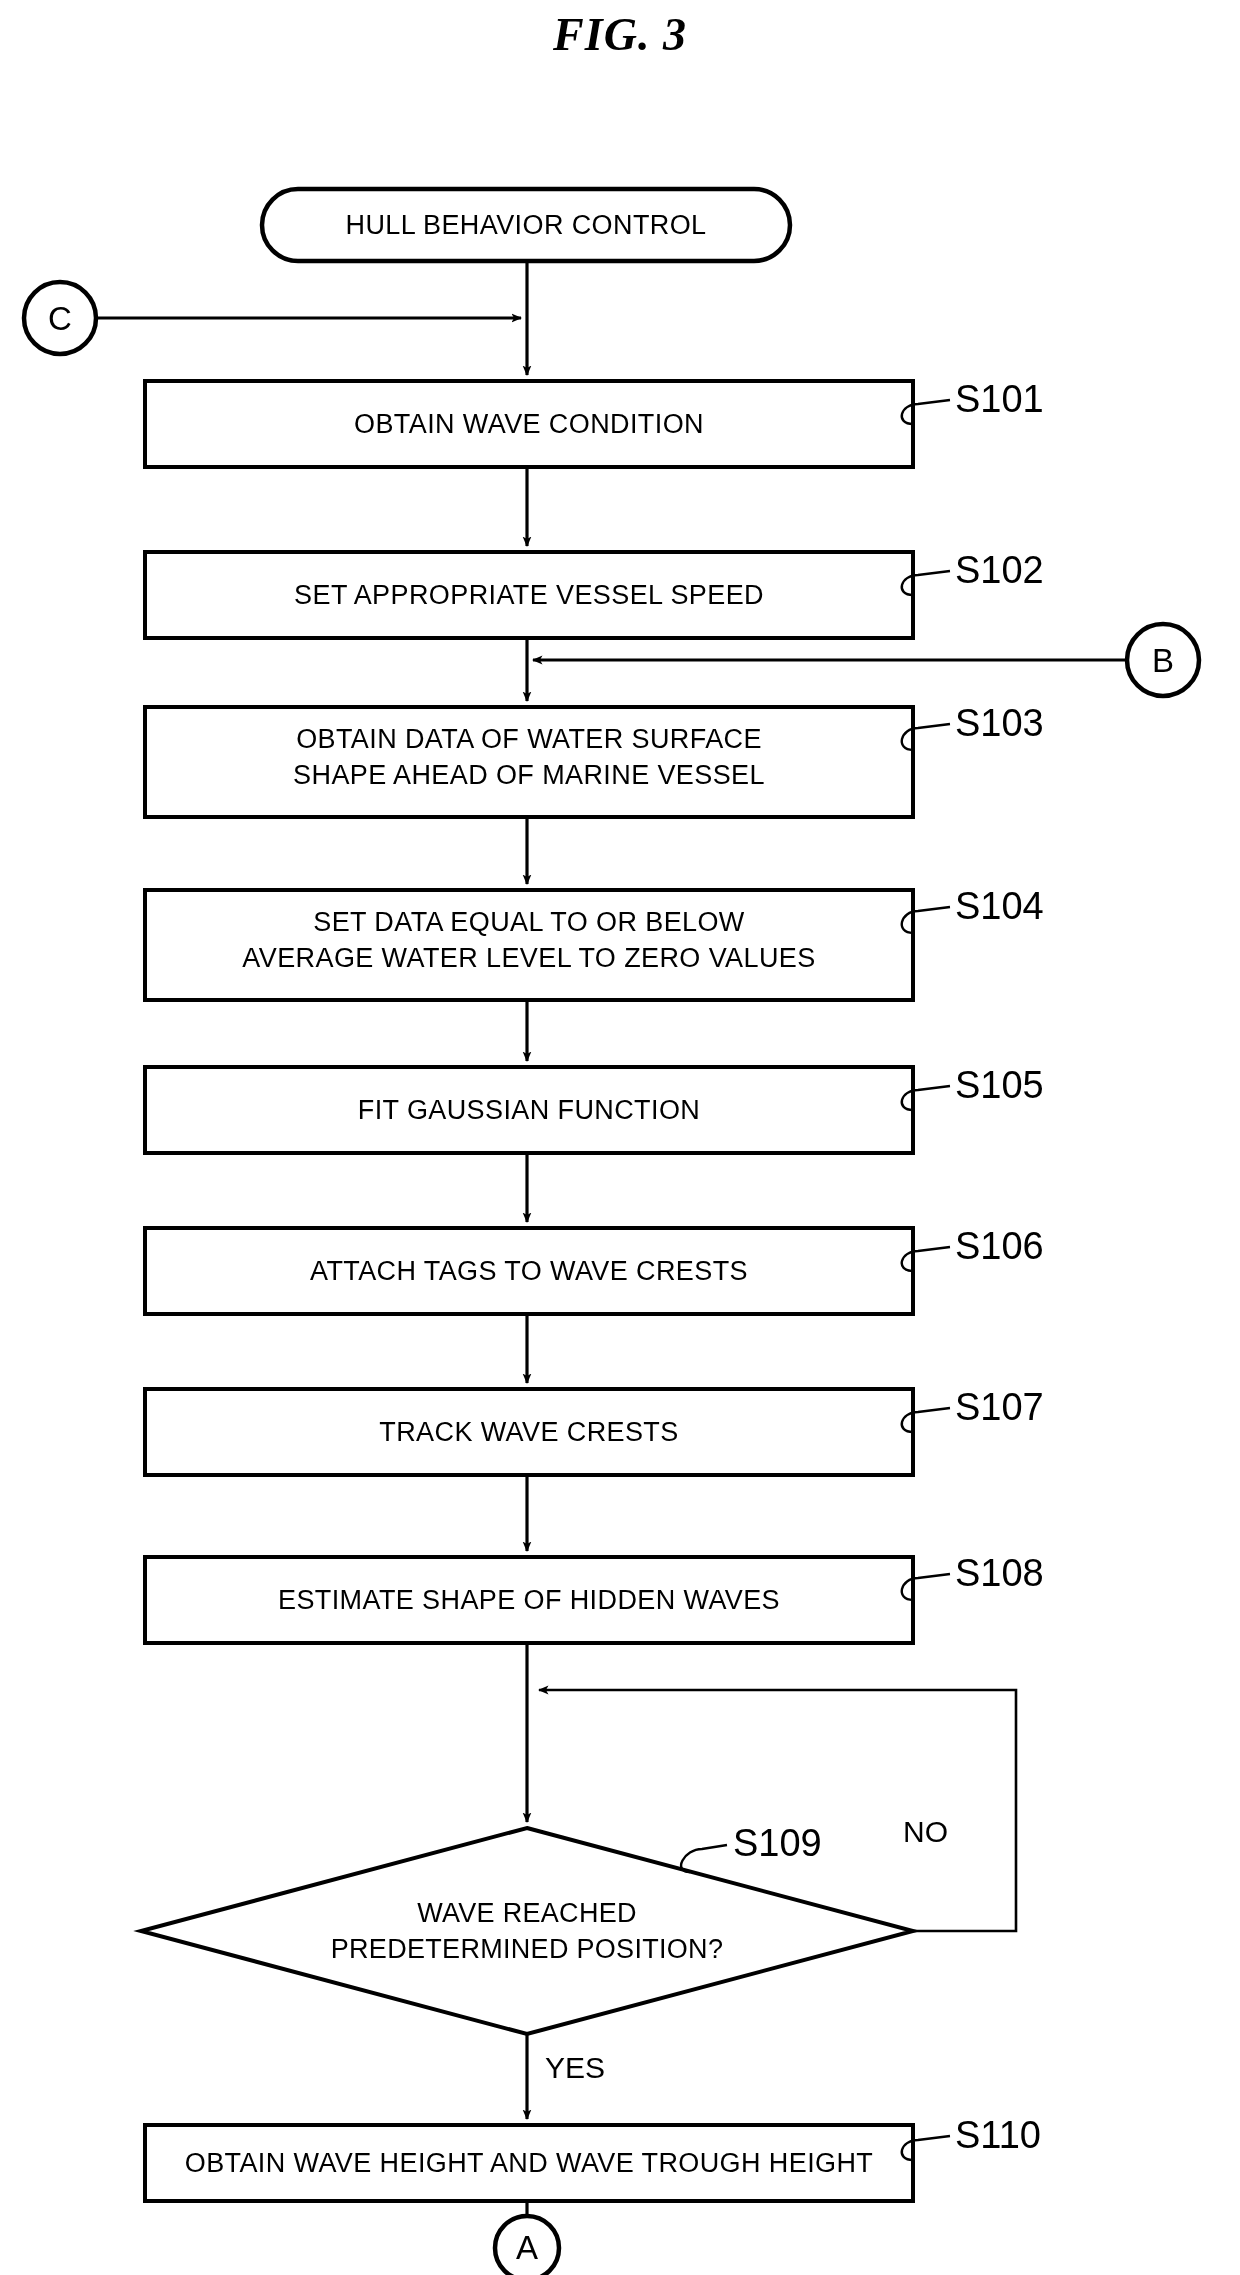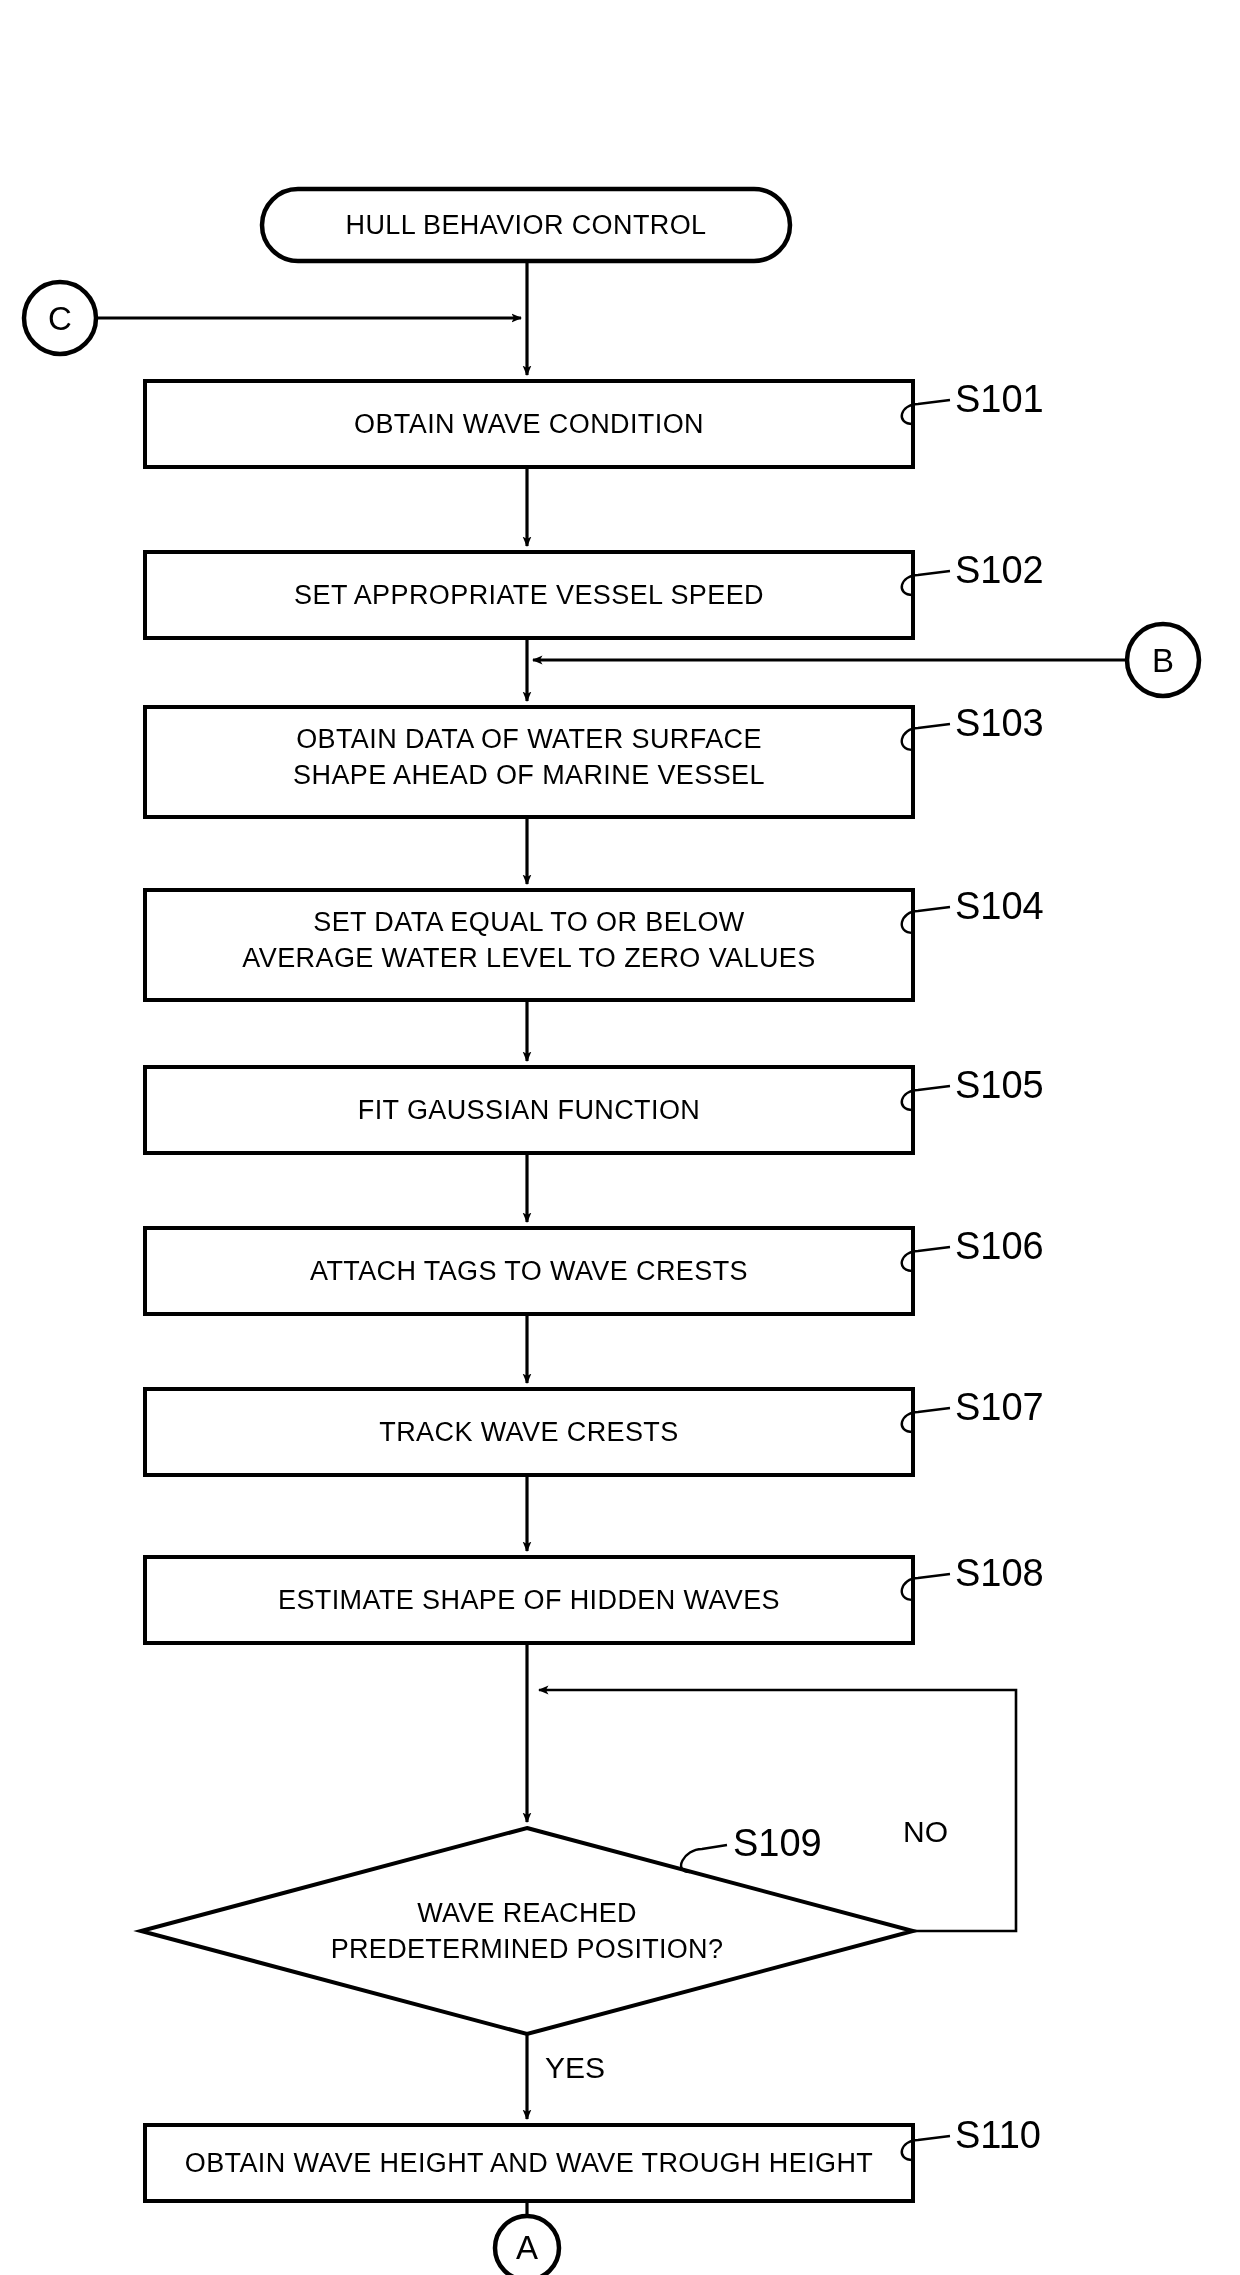--- a/index.html
+++ b/index.html
@@ -45,20 +45,21 @@
   .dectext{
     font-family:"Liberation Sans", sans-serif;
     font-size:27px;text-anchor:middle;fill:#000;letter-spacing:0.3px;
   }
 </style>
 </head>
 <body>
 
 <div id="figure-root">
 
+  <div id="fig-title">FIG. 3</div>
 
   <svg id="flow" viewBox="0 0 1240 2275">
     <defs>
       <marker id="arrow" markerWidth="12" markerHeight="12" refX="9.5" refY="5" orient="auto" markerUnits="userSpaceOnUse">
         <path d="M0,0.6 L10.5,5 L0,9.4 L2.6,5 Z" fill="#000"></path>
       </marker>
     </defs>
 
     <g>
       <rect class="shape-term" x="262" y="189" width="528" height="72" rx="36" ry="36"></rect>

